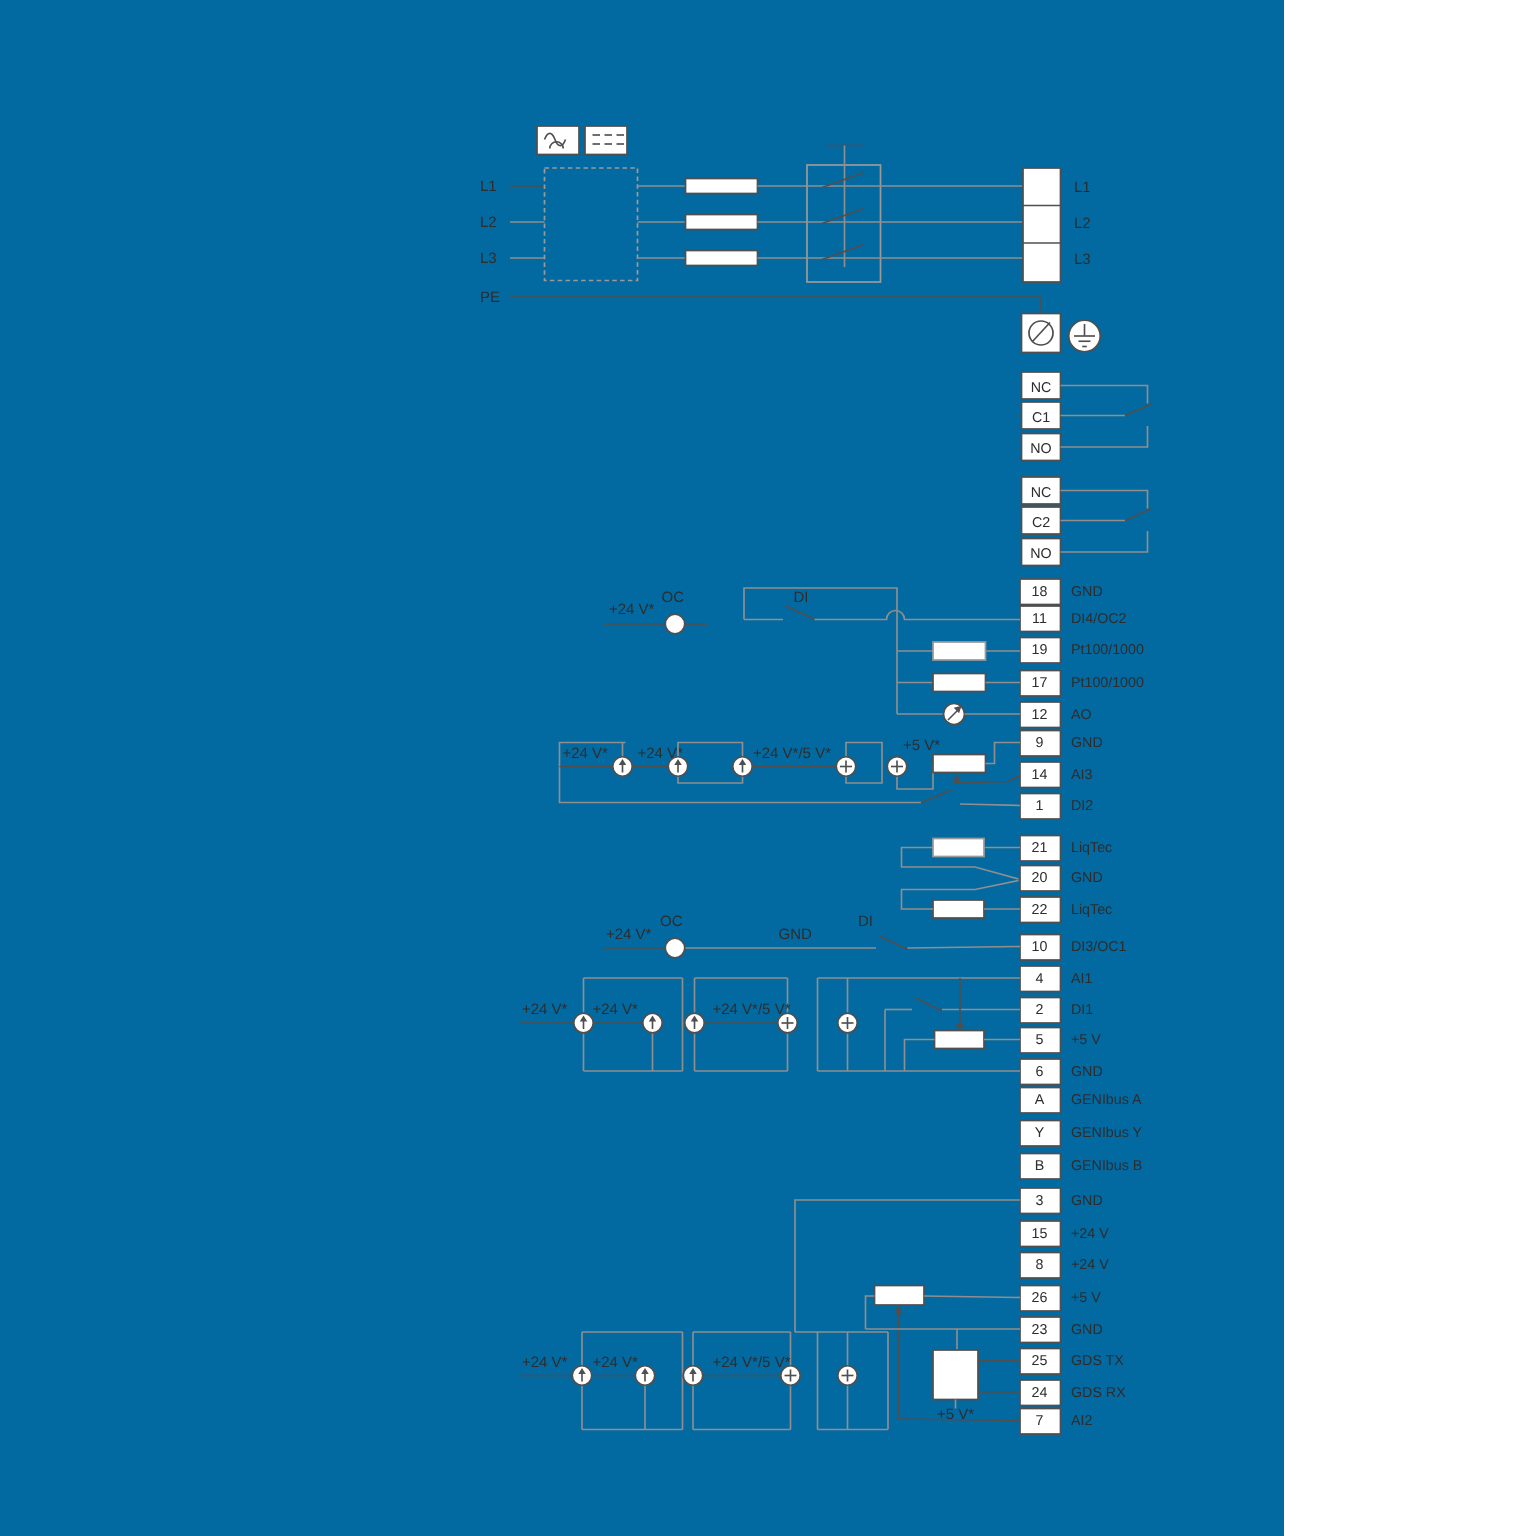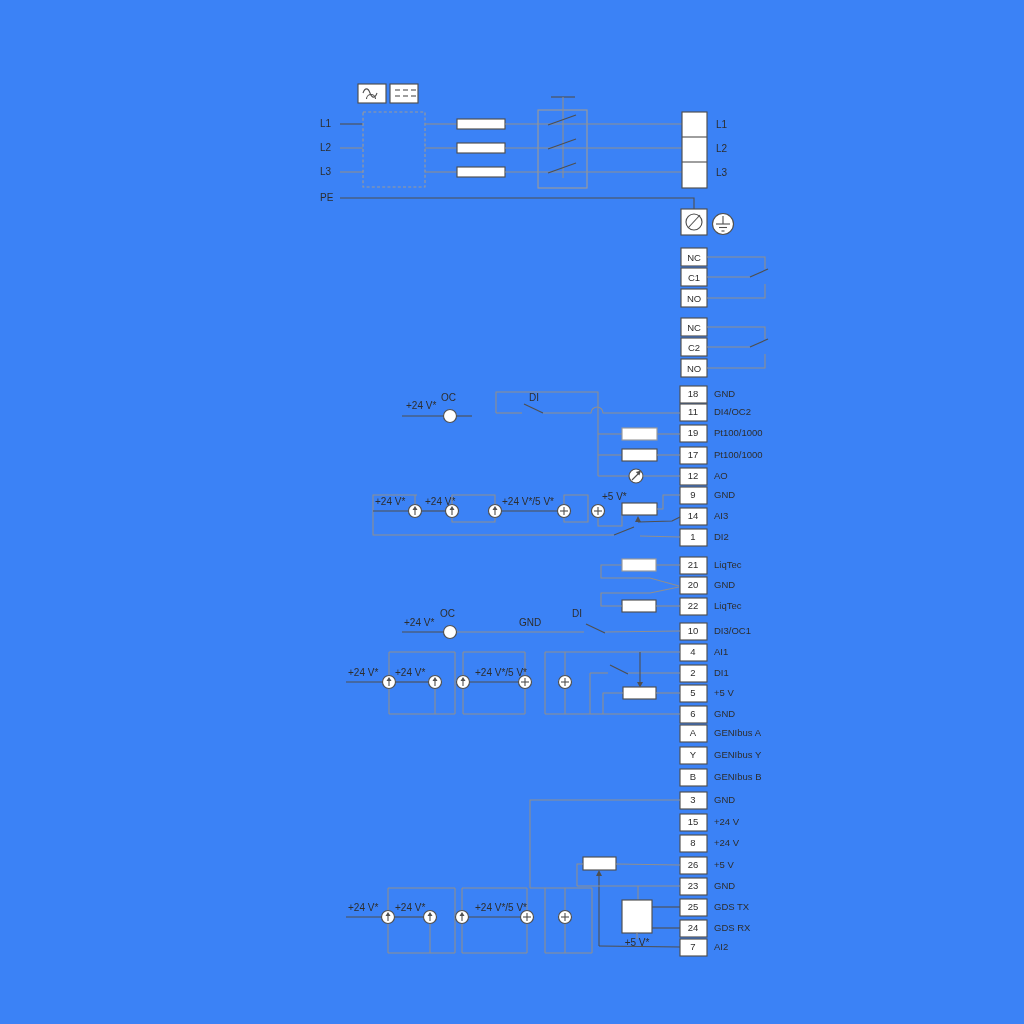--- a/index.html
+++ b/index.html
@@ -1,16 +1,16 @@
 <!DOCTYPE html>
 <html><head>
 <meta charset="utf-8">
 <style>
   html,body { margin:0; padding:0; background:#ffffff; }
-  .stage { position:relative; width:1024px; height:1024px; background:#3b82f6; overflow:hidden;text-align:center; }
+  .stage { position:relative; width:856px; height:1024px; background:#0369a1; overflow:hidden;text-align:center; }
   svg { display:block; }
   text { font-family:"Liberation Sans","DejaVu Sans",sans-serif; fill:#2d2d2d; }
   .t10 { font-size:10px; }
   .t95 { font-size:9.5px; }
   .mid { text-anchor:middle; }
   .w  { stroke:#8f8f8f; fill:none; stroke-width:1.1; }
   .wd { stroke:#4f4f4f; fill:none; stroke-width:1.1; }
   .box  { fill:#ffffff; stroke:#4f4f4f; stroke-width:1.15; }
   .gbox { fill:#ffffff; stroke:#9a9a9a; stroke-width:1.15; }
   .obox { fill:none; stroke:#9a9a9a; stroke-width:1.15; }

